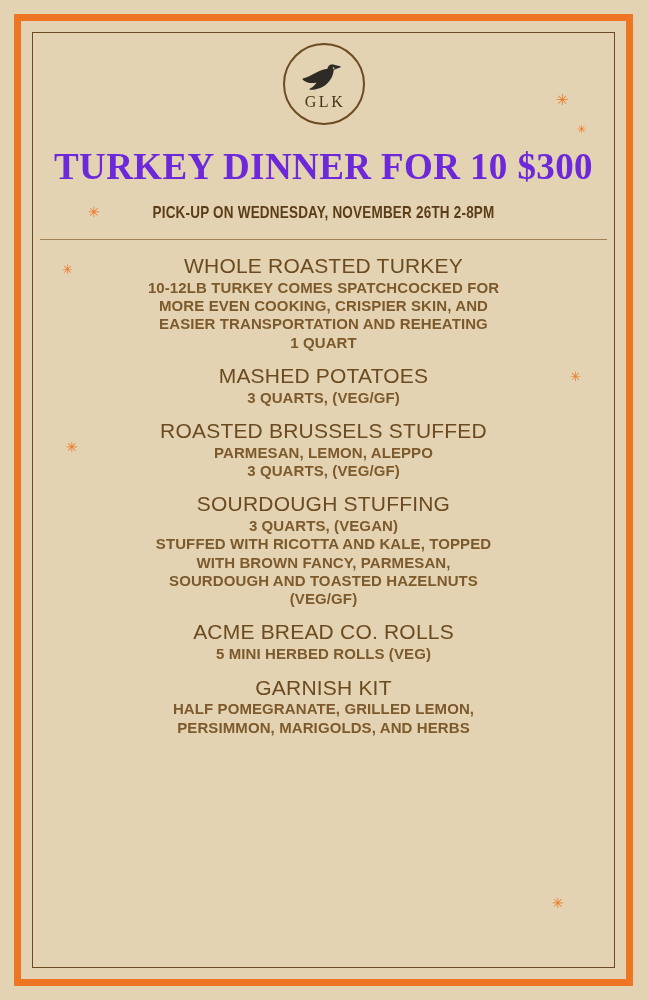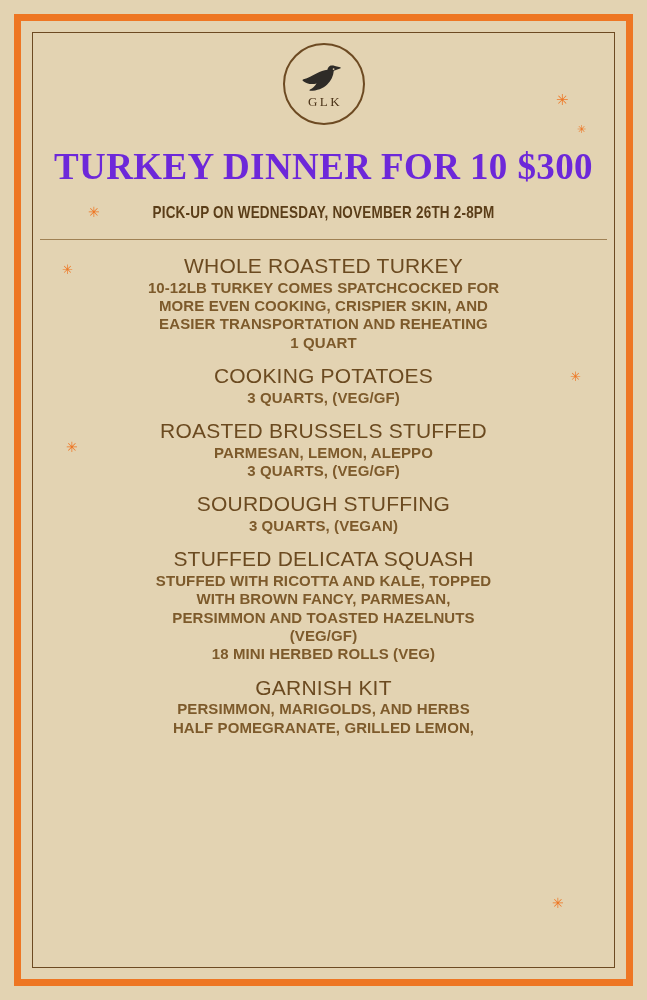--- a/index.html
+++ b/index.html
@@ -70,21 +70,21 @@
     justify-content: center;
     box-sizing: border-box;
   }
   .logo-bird {
     margin-top: 4px;
     margin-bottom: 1px;
     line-height: 0;
   }
   .logo-text {
     font-family: "Liberation Serif", serif;
-    font-size: 13px;
+    font-size: 16px;
     letter-spacing: 2.5px;
     color: #4a3217;
     font-weight: normal;
     margin-left: 3px;
   }
 
   
   .title {
     margin-top: 23px;
     font-family: "Liberation Serif", serif;
@@ -180,32 +180,32 @@
     <div class="pickup">PICK-UP ON WEDNESDAY, NOVEMBER 26TH 2-8PM</div>
 
     <div class="divider"></div>
 
     <div class="menu" id="menu-list">
         <div class="dish">WHOLE ROASTED TURKEY</div>
         <div class="desc">10-12LB TURKEY COMES SPATCHCOCKED FOR</div>
         <div class="desc">MORE EVEN COOKING, CRISPIER SKIN, AND</div>
         <div class="desc">EASIER TRANSPORTATION AND REHEATING</div>
         <div class="desc">1 QUART</div>
-        <div class="dish">COOKING POTATOES</div>
+        <div class="dish">MASHED POTATOES</div>
         <div class="desc">3 QUARTS, (VEG/GF)</div>
         <div class="dish">ROASTED BRUSSELS STUFFED</div>
         <div class="desc">PARMESAN, LEMON, ALEPPO</div>
         <div class="desc">3 QUARTS, (VEG/GF)</div>
         <div class="dish">SOURDOUGH STUFFING</div>
         <div class="desc">3 QUARTS, (VEGAN)</div>
-        <div class="dish">STUFFED DELICATA SQUASH</div>
         <div class="desc">STUFFED WITH RICOTTA AND KALE, TOPPED</div>
         <div class="desc">WITH BROWN FANCY, PARMESAN,</div>
-        <div class="desc">PERSIMMON AND TOASTED HAZELNUTS</div>
+        <div class="desc">SOURDOUGH AND TOASTED HAZELNUTS</div>
         <div class="desc">(VEG/GF)</div>
-        <div class="desc">18 MINI HERBED ROLLS (VEG)</div>
+        <div class="dish">ACME BREAD CO. ROLLS</div>
+        <div class="desc">5 MINI HERBED ROLLS (VEG)</div>
         <div class="dish">GARNISH KIT</div>
+        <div class="desc">HALF POMEGRANATE, GRILLED LEMON,</div>
         <div class="desc">PERSIMMON, MARIGOLDS, AND HERBS</div>
-        <div class="desc">HALF POMEGRANATE, GRILLED LEMON,</div>
       </div>
 
   </div>
 </div>
 
 </body></html>

